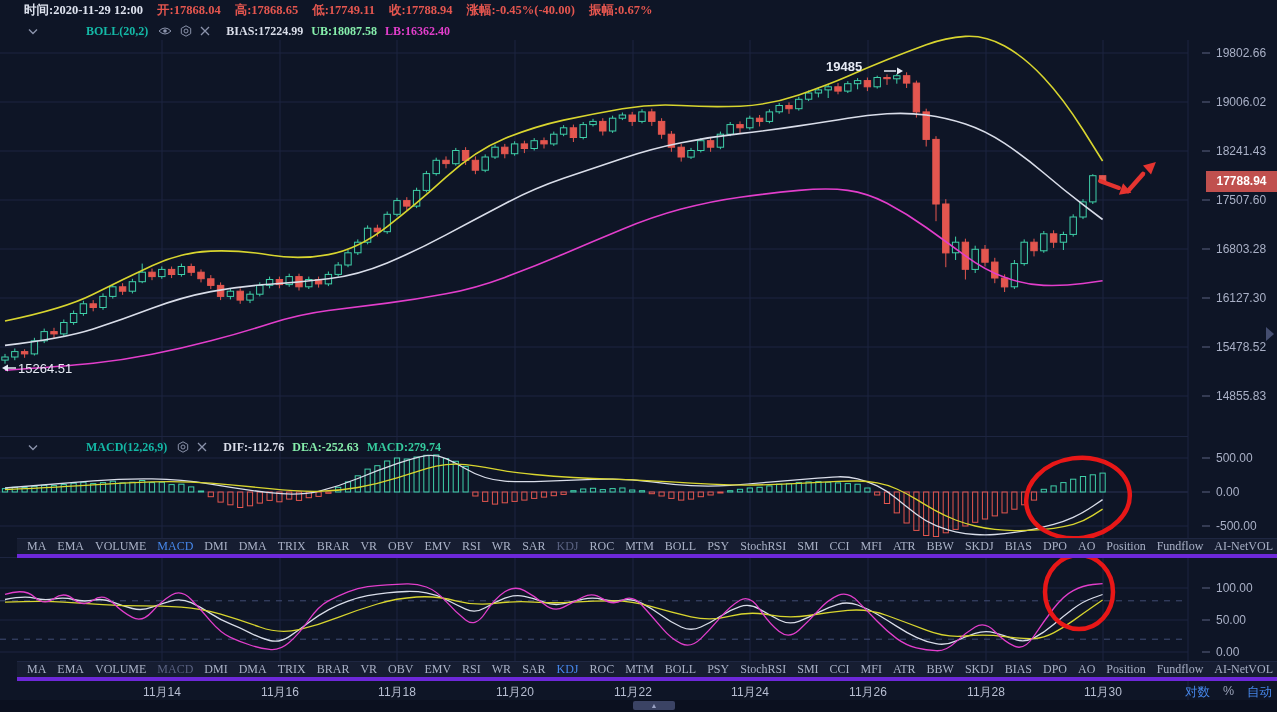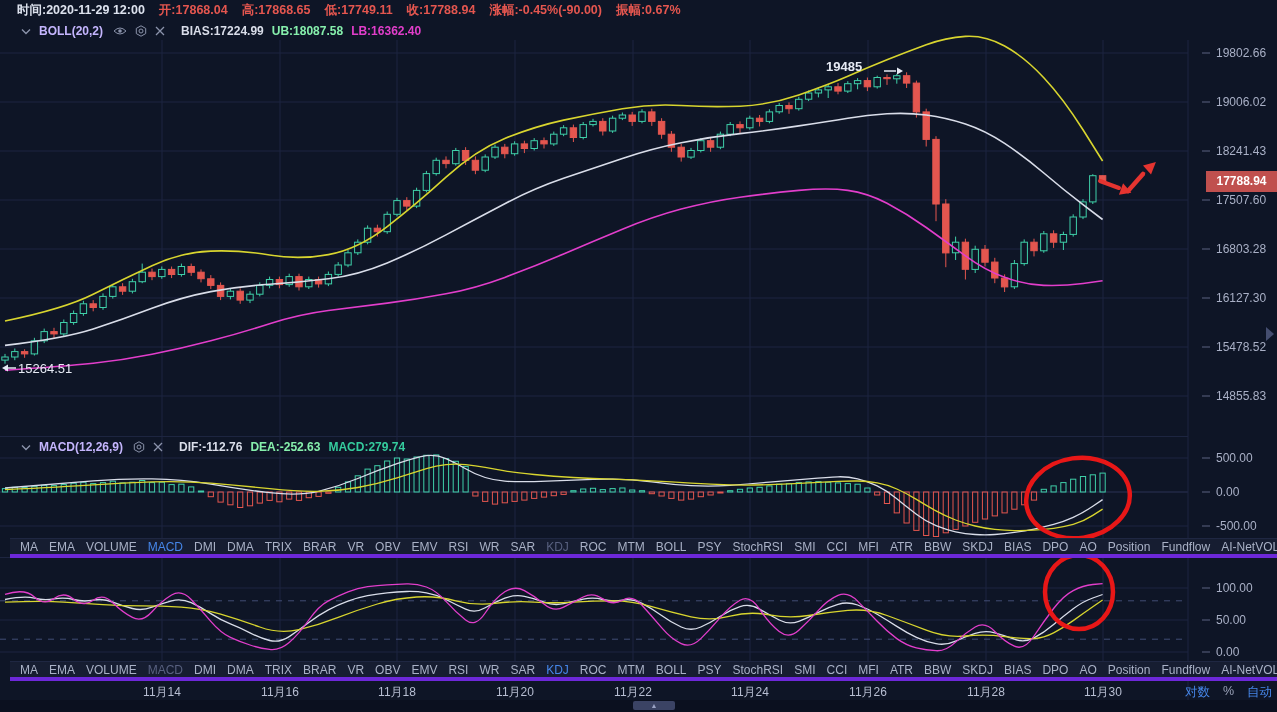--- a/index.html
+++ b/index.html
@@ -1,26 +1,26 @@
 <!DOCTYPE html>
 <html><head>
 <meta charset="utf-8">
 <style>
   html,body{margin:0;padding:0;background:#0e1526;}
   #app{position:relative;width:1277px;height:712px;overflow:hidden;background:#0e1526;
        font-family:"Liberation Sans",sans-serif;color:#cfd5e6;}
   #plot{position:absolute;left:0;top:0;z-index:1;}
-  .overlay{position:absolute;left:10px;z-index:2;}
+  .overlay{position:absolute;left:17px;z-index:2;font-family:Liberation Serif, serif;}
   .infobar{top:0;height:21px;display:flex;align-items:center;gap:14px;padding-left:7px;
            font-size:12.5px;font-weight:600;white-space:nowrap;}
   .infobar .time{color:#dde2ee;}
   .infobar .stat{color:#e4564f;}
   .phead{height:20px;display:flex;align-items:center;gap:8px;padding-left:11px;
          font-size:12px;font-weight:700;white-space:nowrap;}
-  .ptitle{color:#c4b5fd;margin-right:2px;}
+  .ptitle{color:#14b8a6;margin-right:2px;margin-left:40px;}
   .hicon,.chev{display:flex;align-items:center;cursor:pointer;}
   .hv{font-weight:700;}
   .hv.first{margin-left:8px;}
   .v-white{color:#d9dde9;}.v-yellow{color:#86efac;}.v-magenta{color:#e23ecb;}.v-green{color:#35cc9e;}
   .tabrow{width:1277px;height:20px;background:#161d31;border-top:1px solid #1f2742;
           border-bottom:4px solid #6d28d9;box-sizing:border-box;display:flex;align-items:center;
           padding-left:10px;gap:11px;font-size:12px;color:#a9b1c6;white-space:nowrap;overflow:hidden;}
   .tab{cursor:pointer;}
   .tab-active{color:#4687ea;}
   .tab-dimmed{color:#596180;}
@@ -448,21 +448,21 @@
       <line x1="7" y1="368" x2="16" y2="368" stroke="#e6eaf4" stroke-width="1.5"></line>
       <polygon points="0,-3.5 6,0 0,3.5" fill="#e6eaf4" transform="translate(8,368) rotate(180)"></polygon>
     </svg>
 
   <div class="overlay infobar">
     <span class="time">时间:2020-11-29 12:00</span>
     <span class="stat">开:17868.04</span>
     <span class="stat">高:17868.65</span>
     <span class="stat">低:17749.11</span>
     <span class="stat">收:17788.94</span>
-    <span class="stat">涨幅:-0.45%(-90.00)</span>
+    <span class="stat">涨幅:-0.45%(-40.00)</span>
     <span class="stat">振幅:0.67%</span>
   </div>
 
   <div class="overlay phead" style="top:21px">
     <span class="chev">
         <svg width="10" height="7">
           <polyline points="1,1.5 5,5.5 9,1.5" stroke="#8b93ab" fill="none" stroke-width="1.4"></polyline>
         </svg>
       </span>
     <span class="ptitle">BOLL(20,2)</span>

